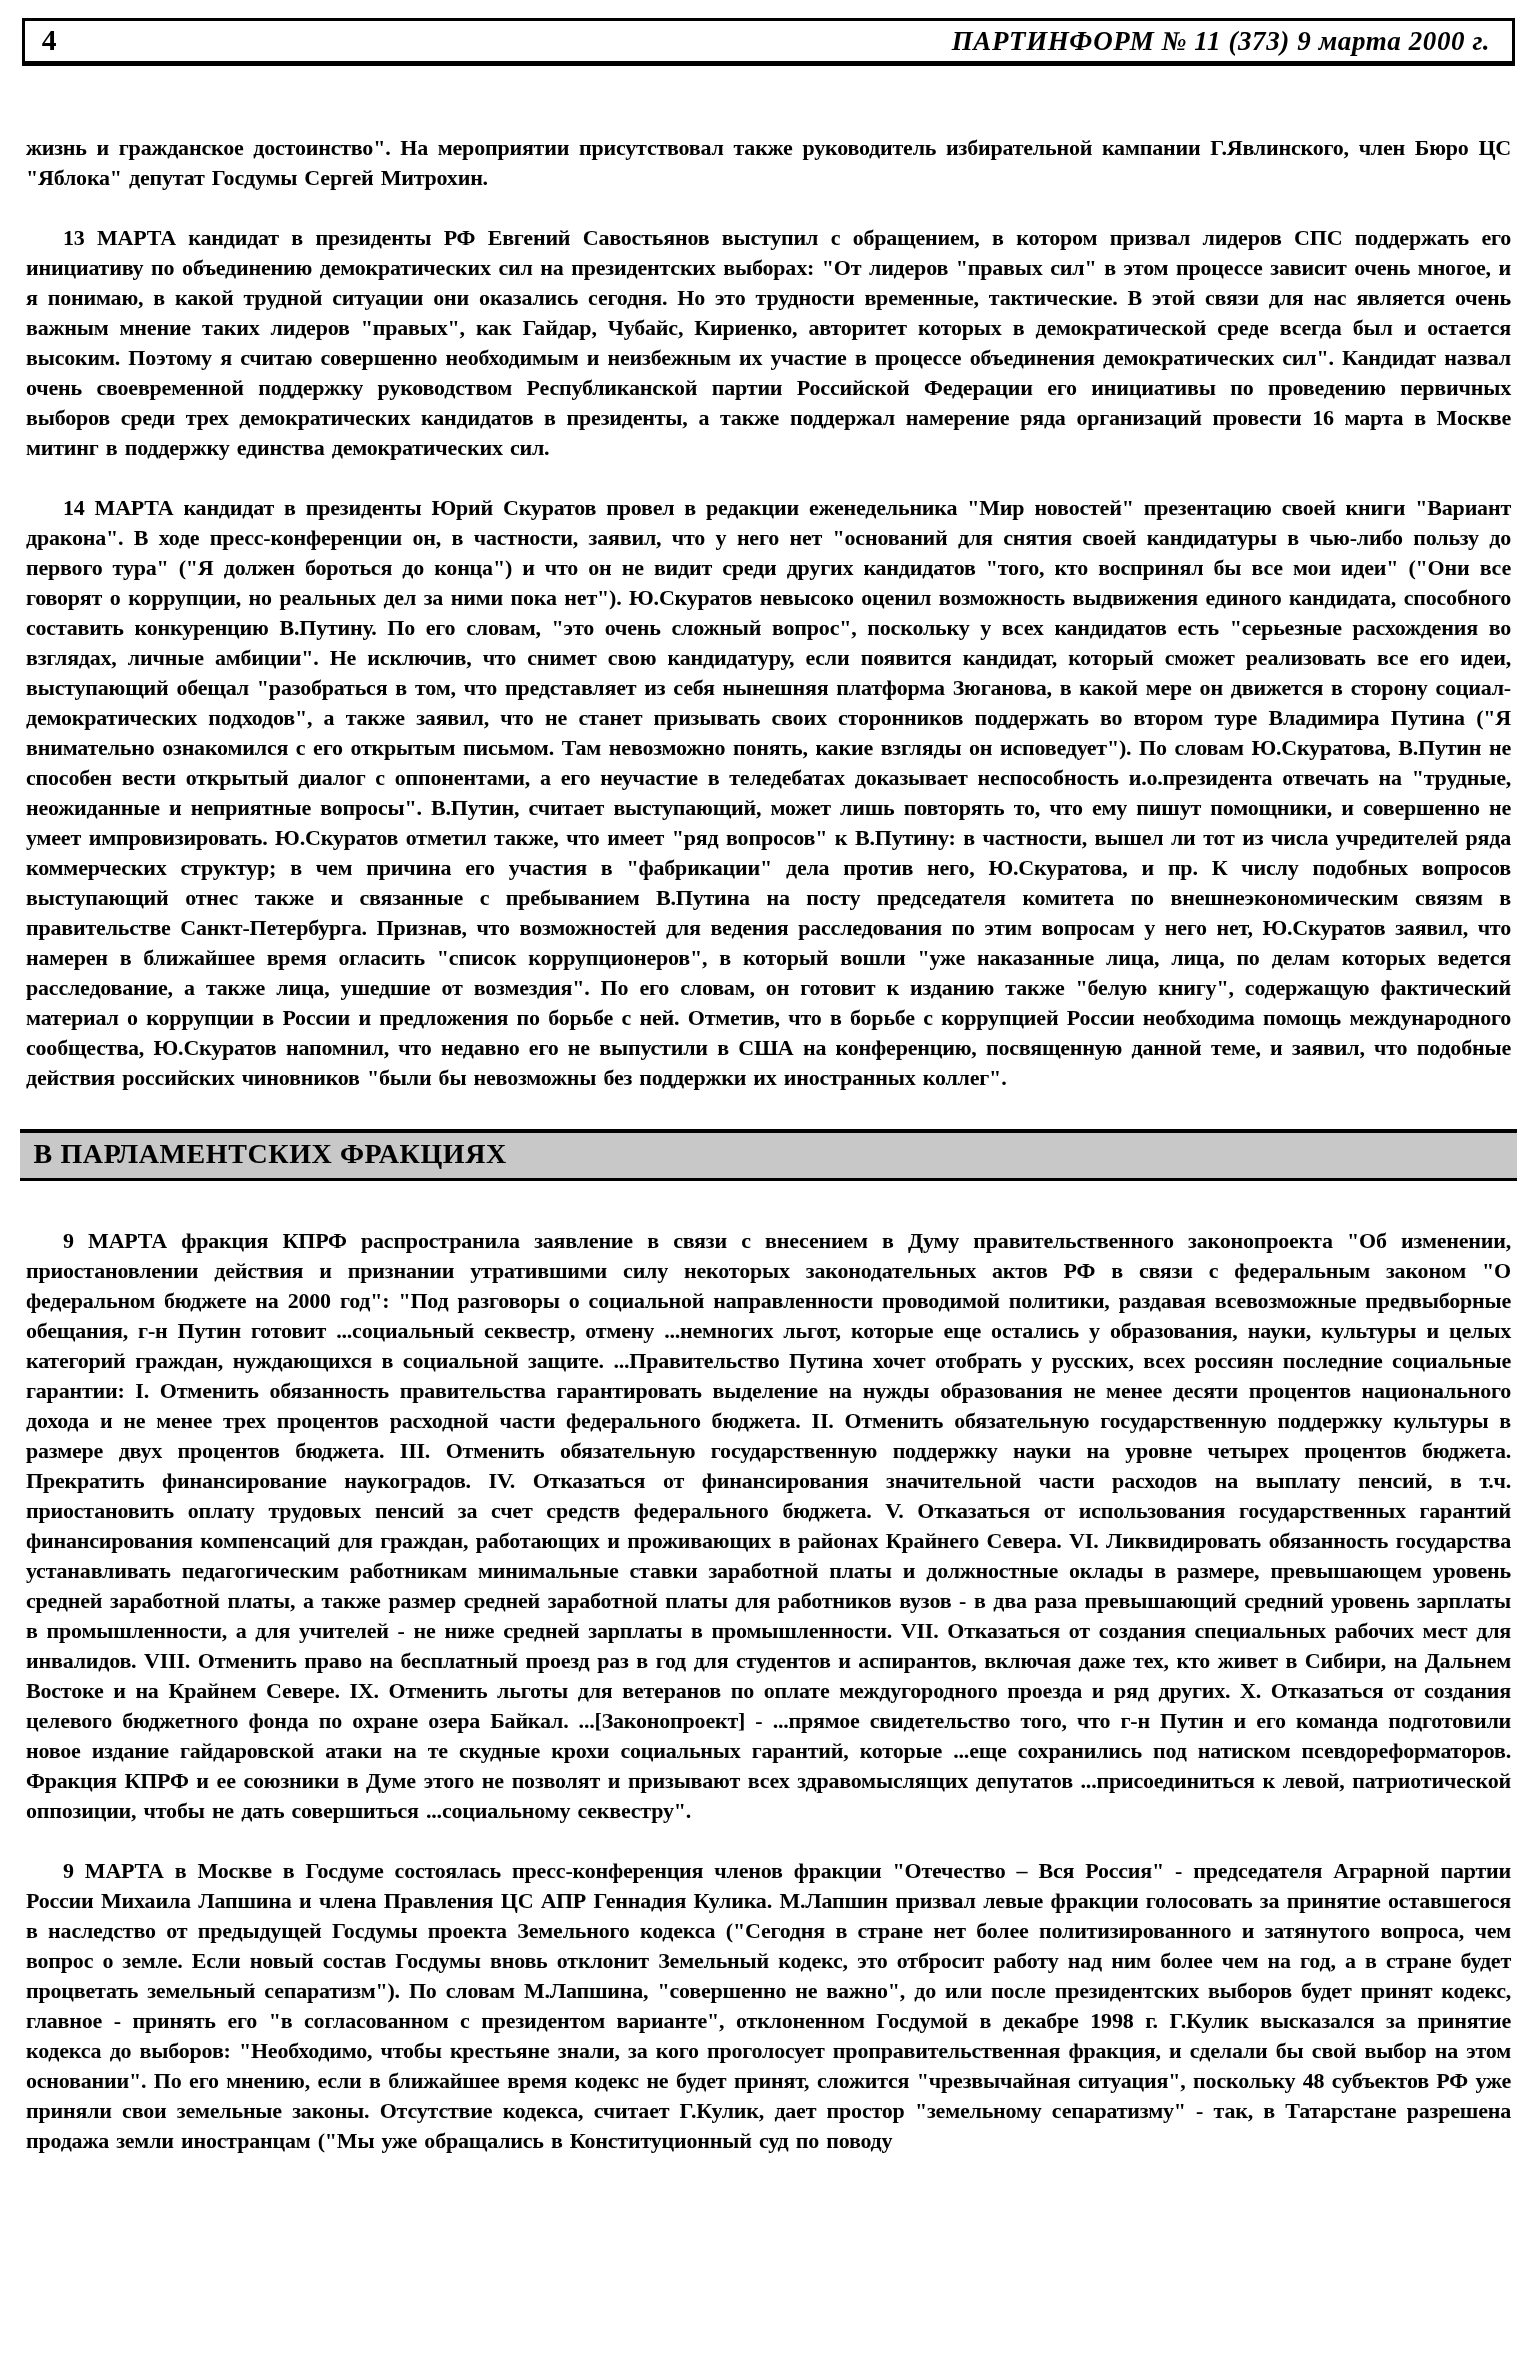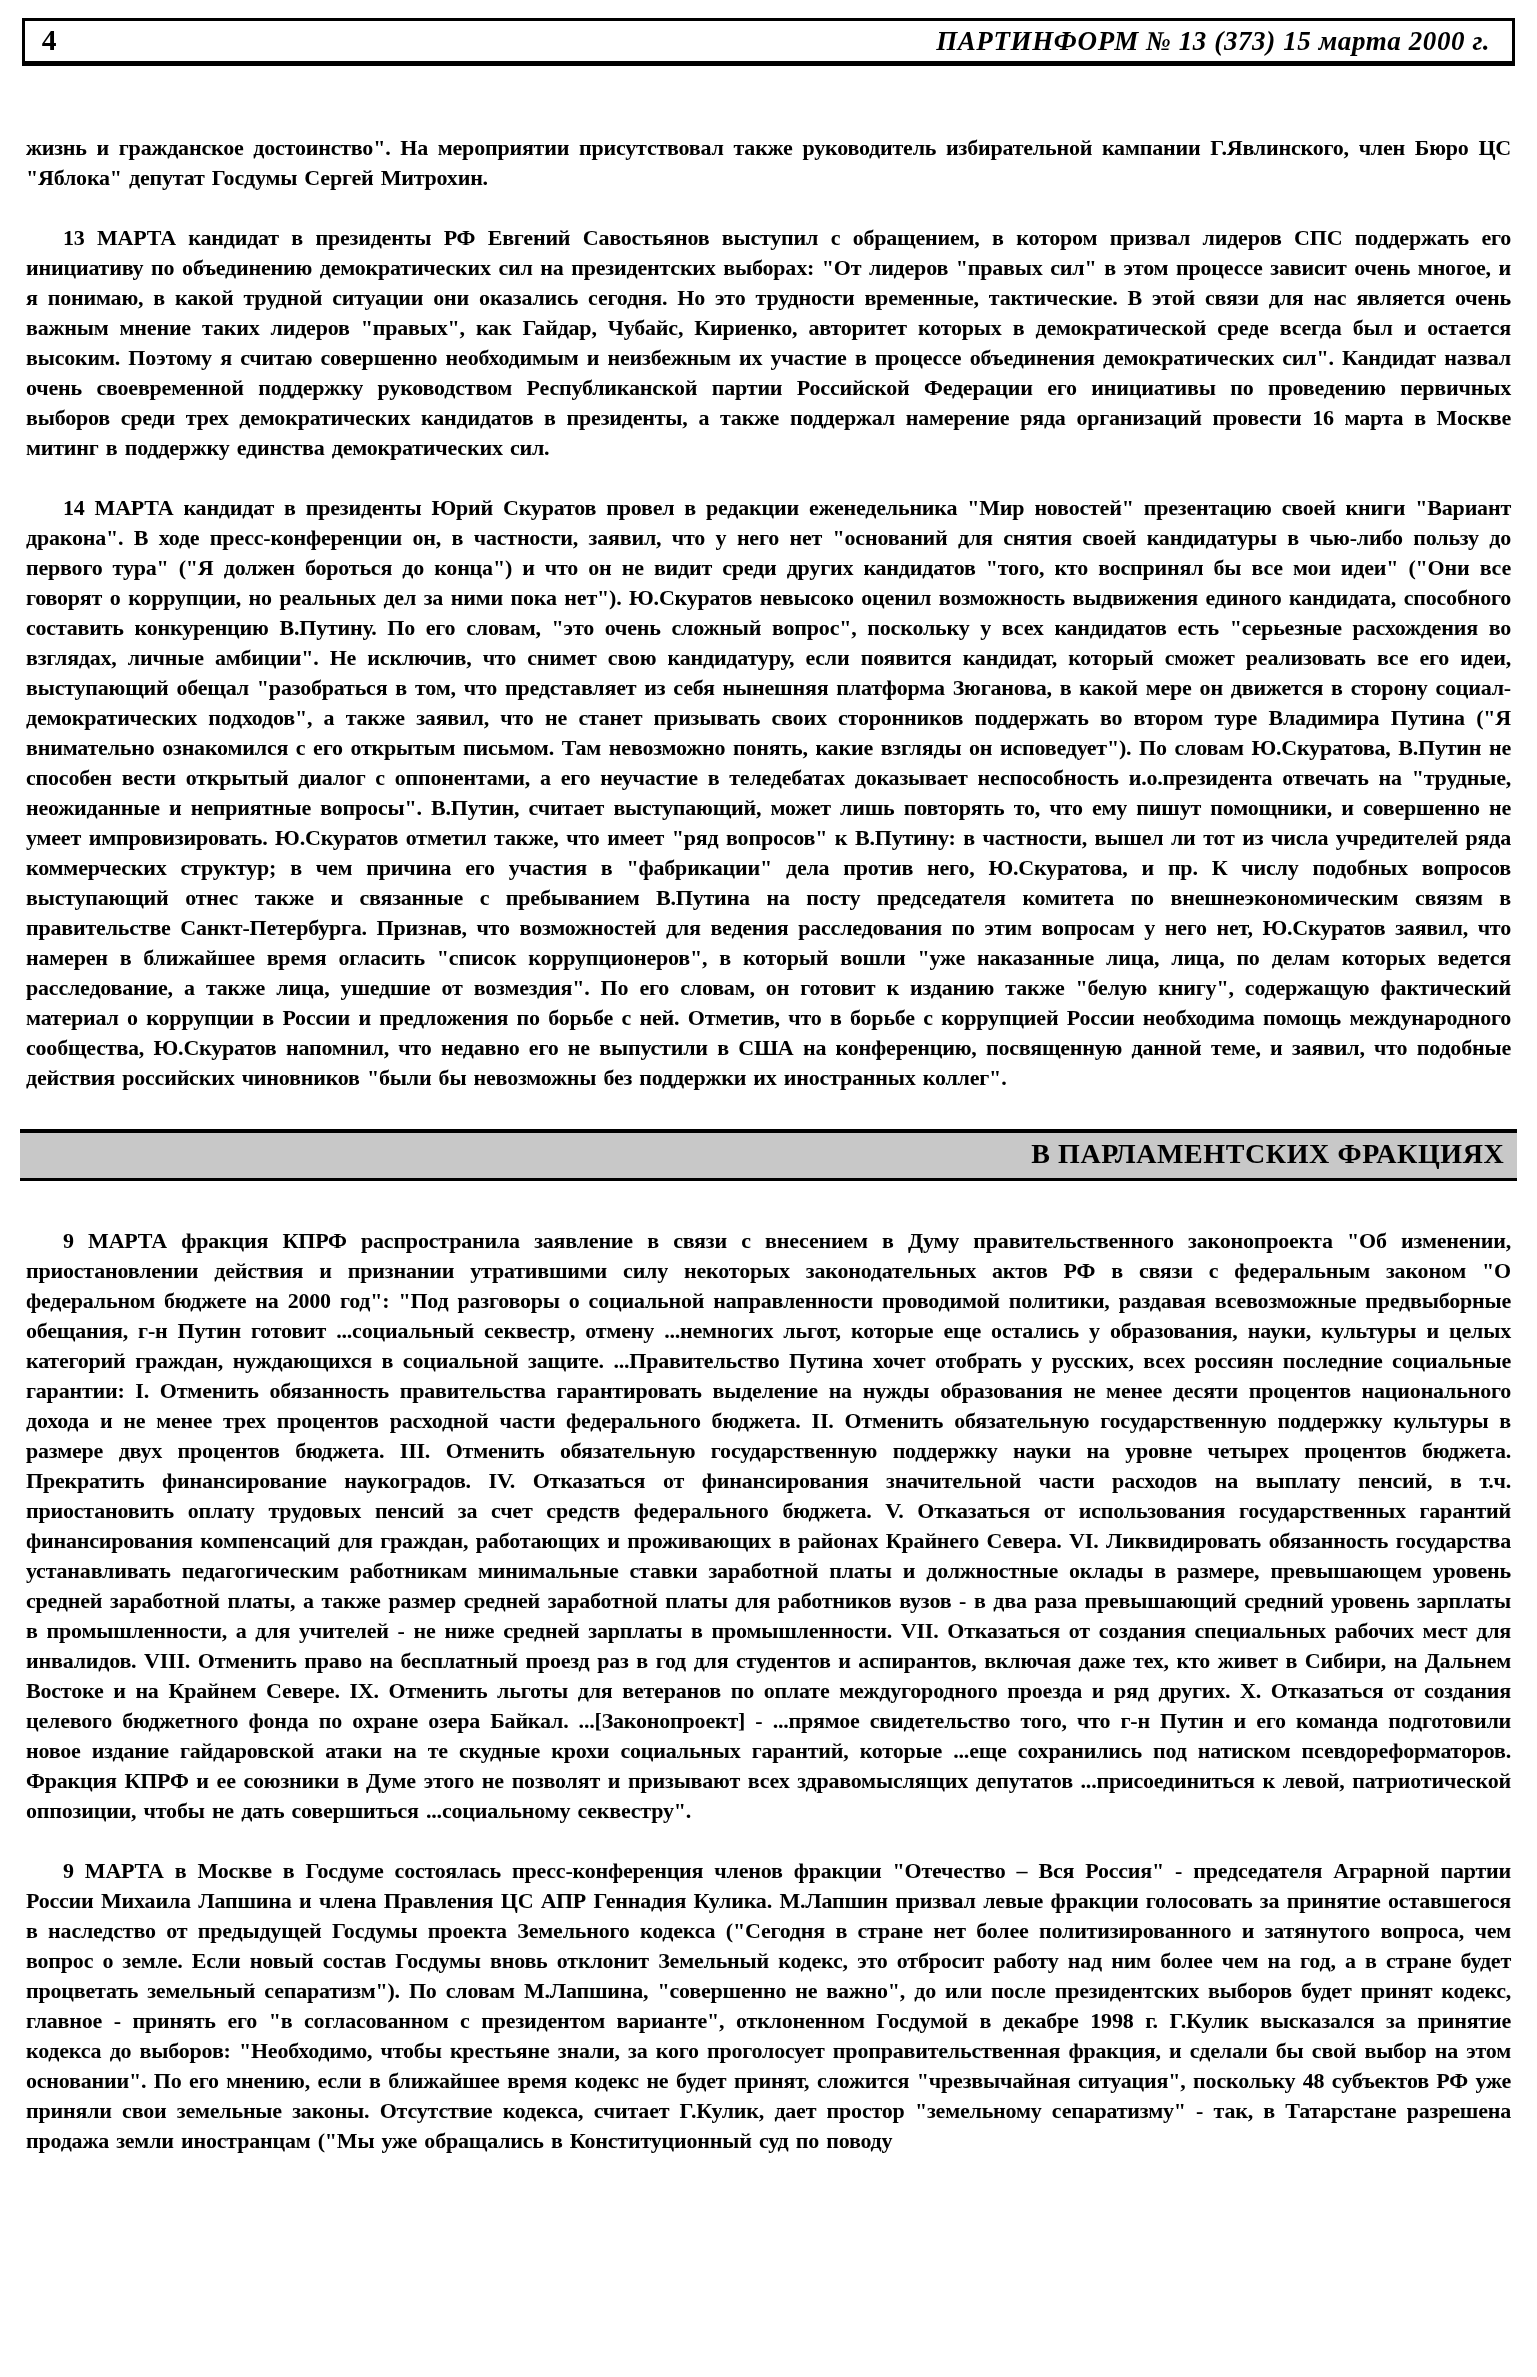--- a/index.html
+++ b/index.html
@@ -57,31 +57,30 @@
   .section-bar {
     background: #c8c8c8;
     border-top: 4.5px solid #000000;
     border-bottom: 3.8px solid #000000;
     margin: 36px -6.4px 45px -6.4px;
     padding: 5.8px 13px 8.3px 14px;
     font-size: 28px;
     font-weight: bold;
     letter-spacing: 0.6px;
     line-height: 1.1;
-    text-align: right;
   }
 </style>
 </head>
 <body>
 
 <div class="page">
 
   <div class="header-box">
     <span class="page-num">4</span>
-    <span class="masthead">ПАРТИНФОРМ № 13 (373) 15 марта 2000 г.</span>
+    <span class="masthead">ПАРТИНФОРМ № 11 (373) 9 марта 2000 г.</span>
   </div>
 
   <div class="content">
 
     <p class="para no-indent">жизнь и гражданское достоинство". На мероприятии присутствовал также руководитель избирательной кампании Г.Явлинского, член Бюро ЦС "Яблока" депутат Госдумы Сергей Митрохин.</p>
 
     <p class="para">13 МАРТА кандидат в президенты РФ Евгений Савостьянов выступил с обращением, в котором призвал лидеров СПС поддержать его инициативу по объединению демократических сил на президентских выборах: "От лидеров "правых сил" в этом процессе зависит очень многое, и я понимаю, в какой трудной ситуации они оказались сегодня. Но это трудности временные, тактические. В этой связи для нас является очень важным мнение таких лидеров "правых", как Гайдар, Чубайс, Кириенко, авторитет которых в демократической среде всегда был и остается высоким. Поэтому я считаю совершенно необходимым и неизбежным их участие в процессе объединения демократических сил". Кандидат назвал очень своевременной поддержку руководством Республиканской партии Российской Федерации его инициативы по проведению первичных выборов среди трех демократических кандидатов в президенты, а также поддержал намерение ряда организаций провести 16 марта в Москве митинг в поддержку единства демократических сил.</p>
 
     <p class="para">14 МАРТА кандидат в президенты Юрий Скуратов провел в редакции еженедельника "Мир новостей" презентацию своей книги "Вариант дракона". В ходе пресс-конференции он, в частности, заявил, что у него нет "оснований для снятия своей кандидатуры в чью-либо пользу до первого тура" ("Я должен бороться до конца") и что он не видит среди других кандидатов "того, кто воспринял бы все мои идеи" ("Они все говорят о коррупции, но реальных дел за ними пока нет"). Ю.Скуратов невысоко оценил возможность выдвижения единого кандидата, способного составить конкуренцию В.Путину. По его словам, "это очень сложный вопрос", поскольку у всех кандидатов есть "серьезные расхождения во взглядах, личные амбиции". Не исключив, что снимет свою кандидатуру, если появится кандидат, который сможет реализовать все его идеи, выступающий обещал "разобраться в том, что представляет из себя нынешняя платформа Зюганова, в какой мере он движется в сторону социал-демократических подходов", а также заявил, что не станет призывать своих сторонников поддержать во втором туре Владимира Путина ("Я внимательно ознакомился с его открытым письмом. Там невозможно понять, какие взгляды он исповедует"). По словам Ю.Скуратова, В.Путин не способен вести открытый диалог с оппонентами, а его неучастие в теледебатах доказывает неспособность и.о.президента отвечать на "трудные, неожиданные и неприятные вопросы". В.Путин, считает выступающий, может лишь повторять то, что ему пишут помощники, и совершенно не умеет импровизировать. Ю.Скуратов отметил также, что имеет "ряд вопросов" к В.Путину: в частности, вышел ли тот из числа учредителей ряда коммерческих структур; в чем причина его участия в "фабрикации" дела против него, Ю.Скуратова, и пр. К числу подобных вопросов выступающий отнес также и связанные с пребыванием В.Путина на посту председателя комитета по внешнеэкономическим связям в правительстве Санкт-Петербурга. Признав, что возможностей для ведения расследования по этим вопросам у него нет, Ю.Скуратов заявил, что намерен в ближайшее время огласить "список коррупционеров", в который вошли "уже наказанные лица, лица, по делам которых ведется расследование, а также лица, ушедшие от возмездия". По его словам, он готовит к изданию также "белую книгу", содержащую фактический материал о коррупции в России и предложения по борьбе с ней. Отметив, что в борьбе с коррупцией России необходима помощь международного сообщества, Ю.Скуратов напомнил, что недавно его не выпустили в США на конференцию, посвященную данной теме, и заявил, что подобные действия российских чиновников "были бы невозможны без поддержки их иностранных коллег".</p>
 

